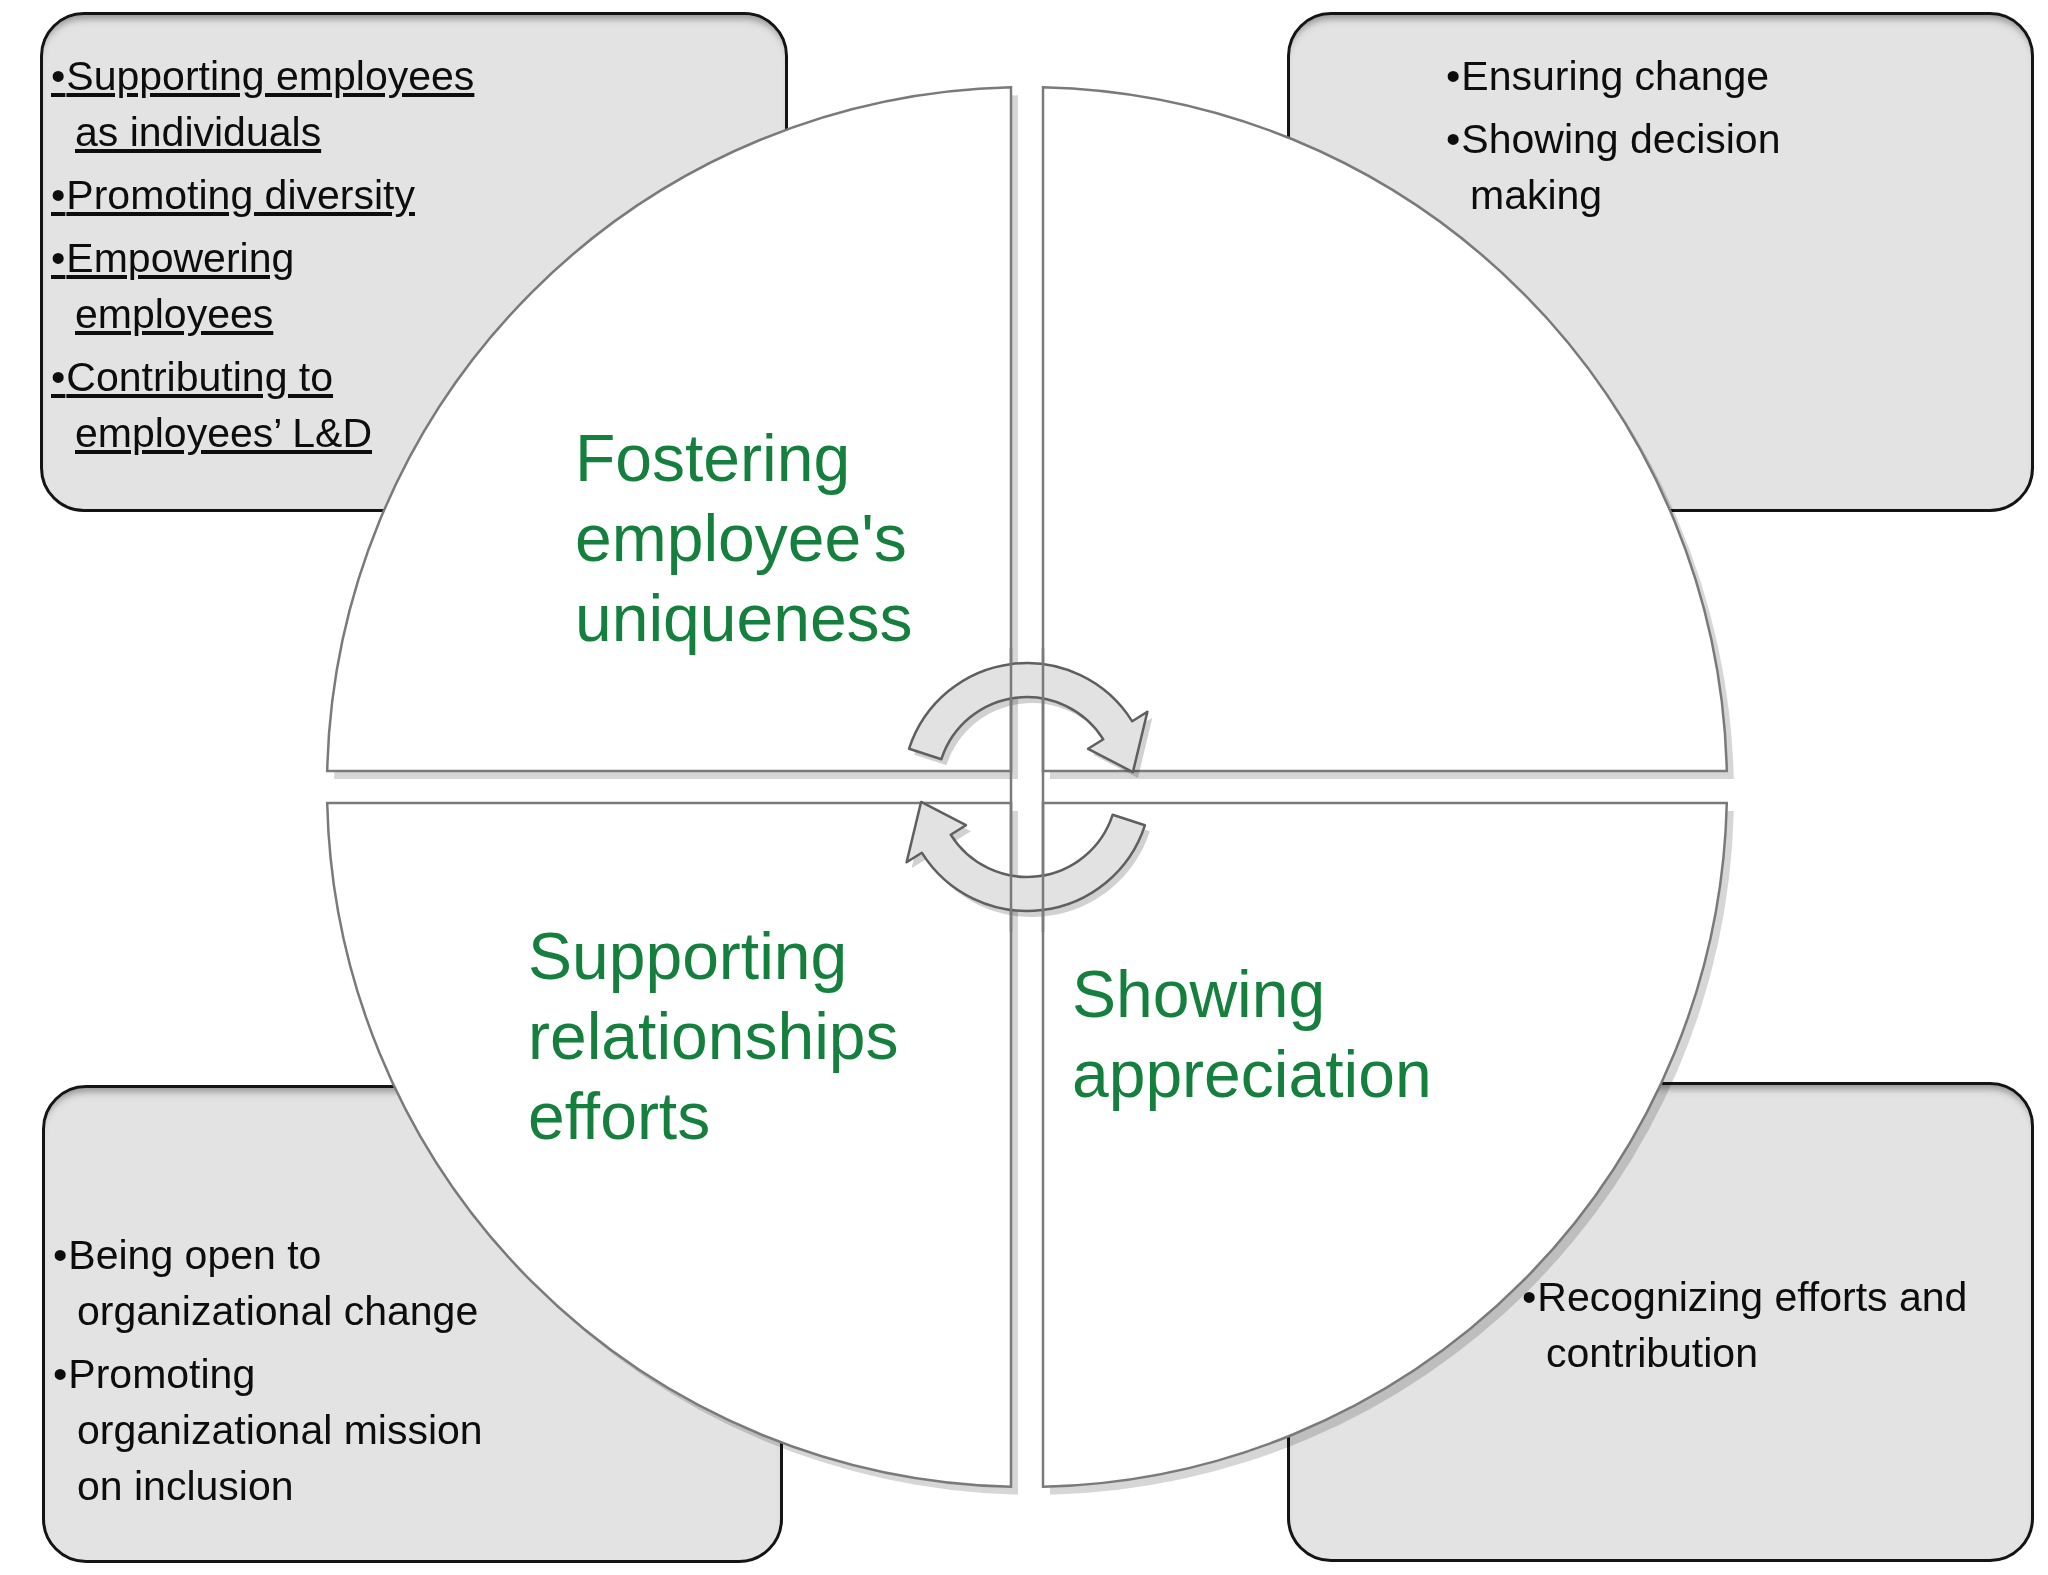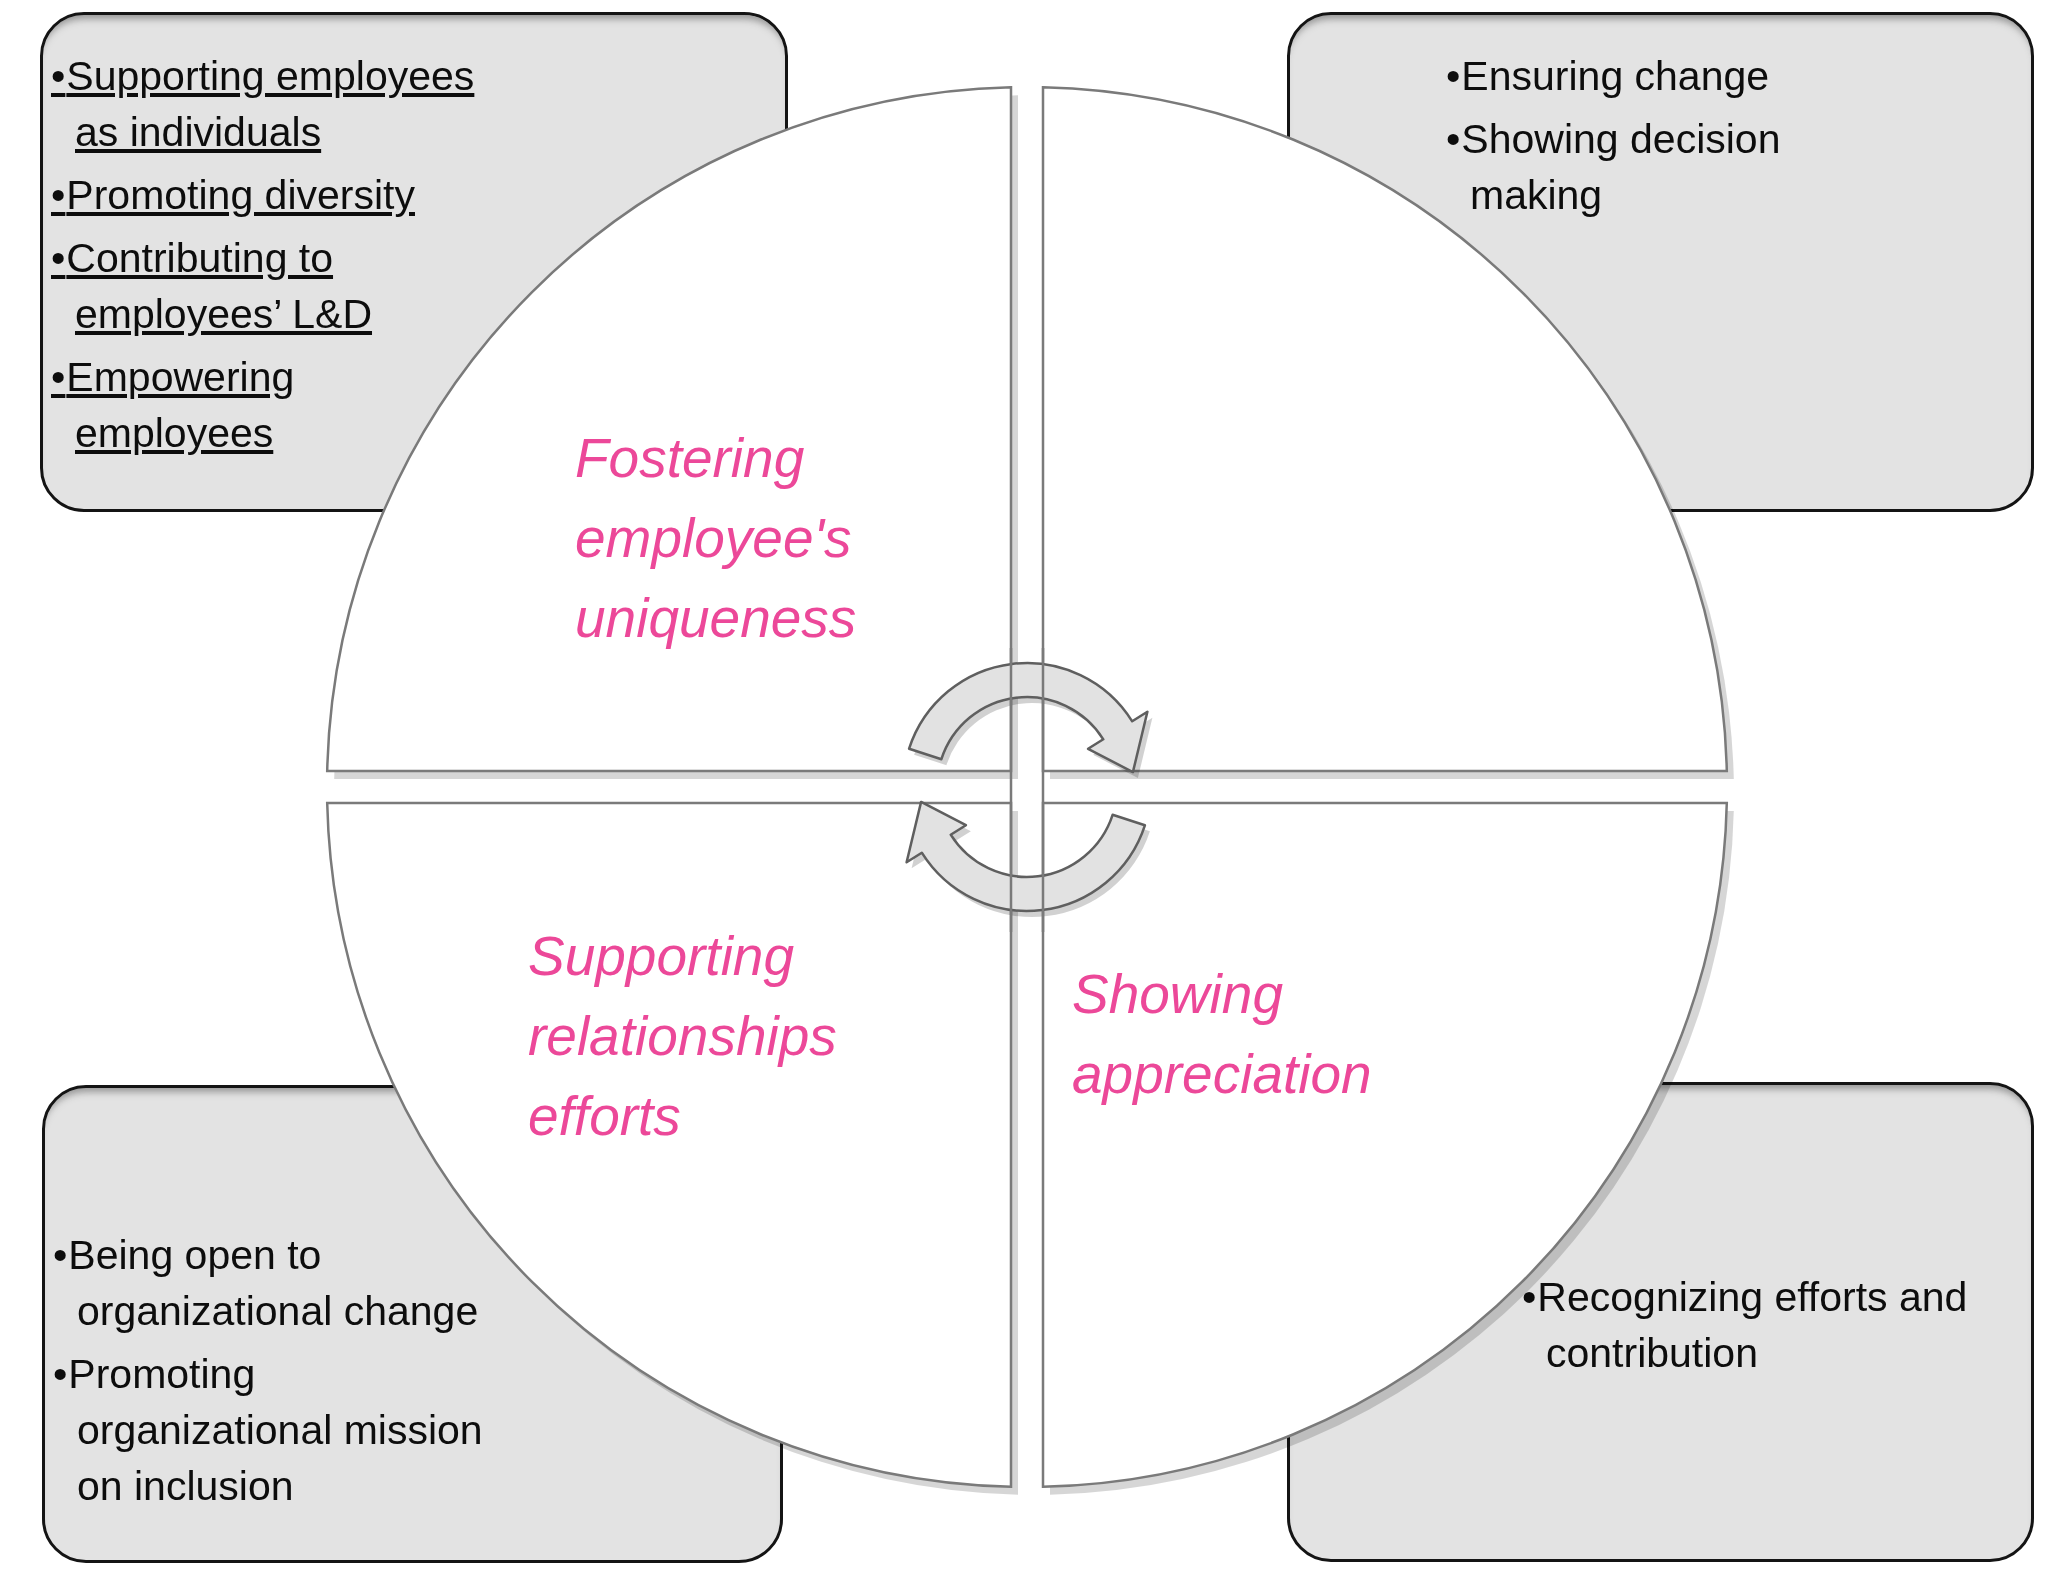--- a/index.html
+++ b/index.html
@@ -42,45 +42,44 @@
   .box-bl ul{padding:139px 16px 0 8px;}
   .box-br ul{padding:184px 8px 0 232px;}
 
   
   .diagram-svg{position:absolute;left:0;top:0;z-index:2;}
 
   
   .qlabel{
     position:absolute;
     z-index:3;
-    color:#ec4899;
-    font-size:55px;
+    color:#15803d;
+    font-size:66px;
     line-height:80px;
     white-space:pre-line;
-    font-style:italic;
   }
   .qlabel-tl{left:575px;top:418px;}
   .qlabel-tr{left:1072px;top:418px;}
   .qlabel-bl{left:528px;top:916px;}
   .qlabel-br{left:1072px;top:954px;}
 </style>
 </head>
 <body>
 
 <div class="canvas">
 
   <div class="callout box-tl">
     <ul>
       <li>Supporting employees
 as individuals</li>
       <li>Promoting diversity</li>
+      <li>Empowering
+employees</li>
       <li>Contributing to
 employees’ L&amp;D</li>
-      <li>Empowering
-employees</li>
     </ul>
   </div>
 
   <div class="callout box-tr">
     <ul>
       <li>Ensuring change</li>
       <li>Showing decision
 making</li>
     </ul>
   </div>

